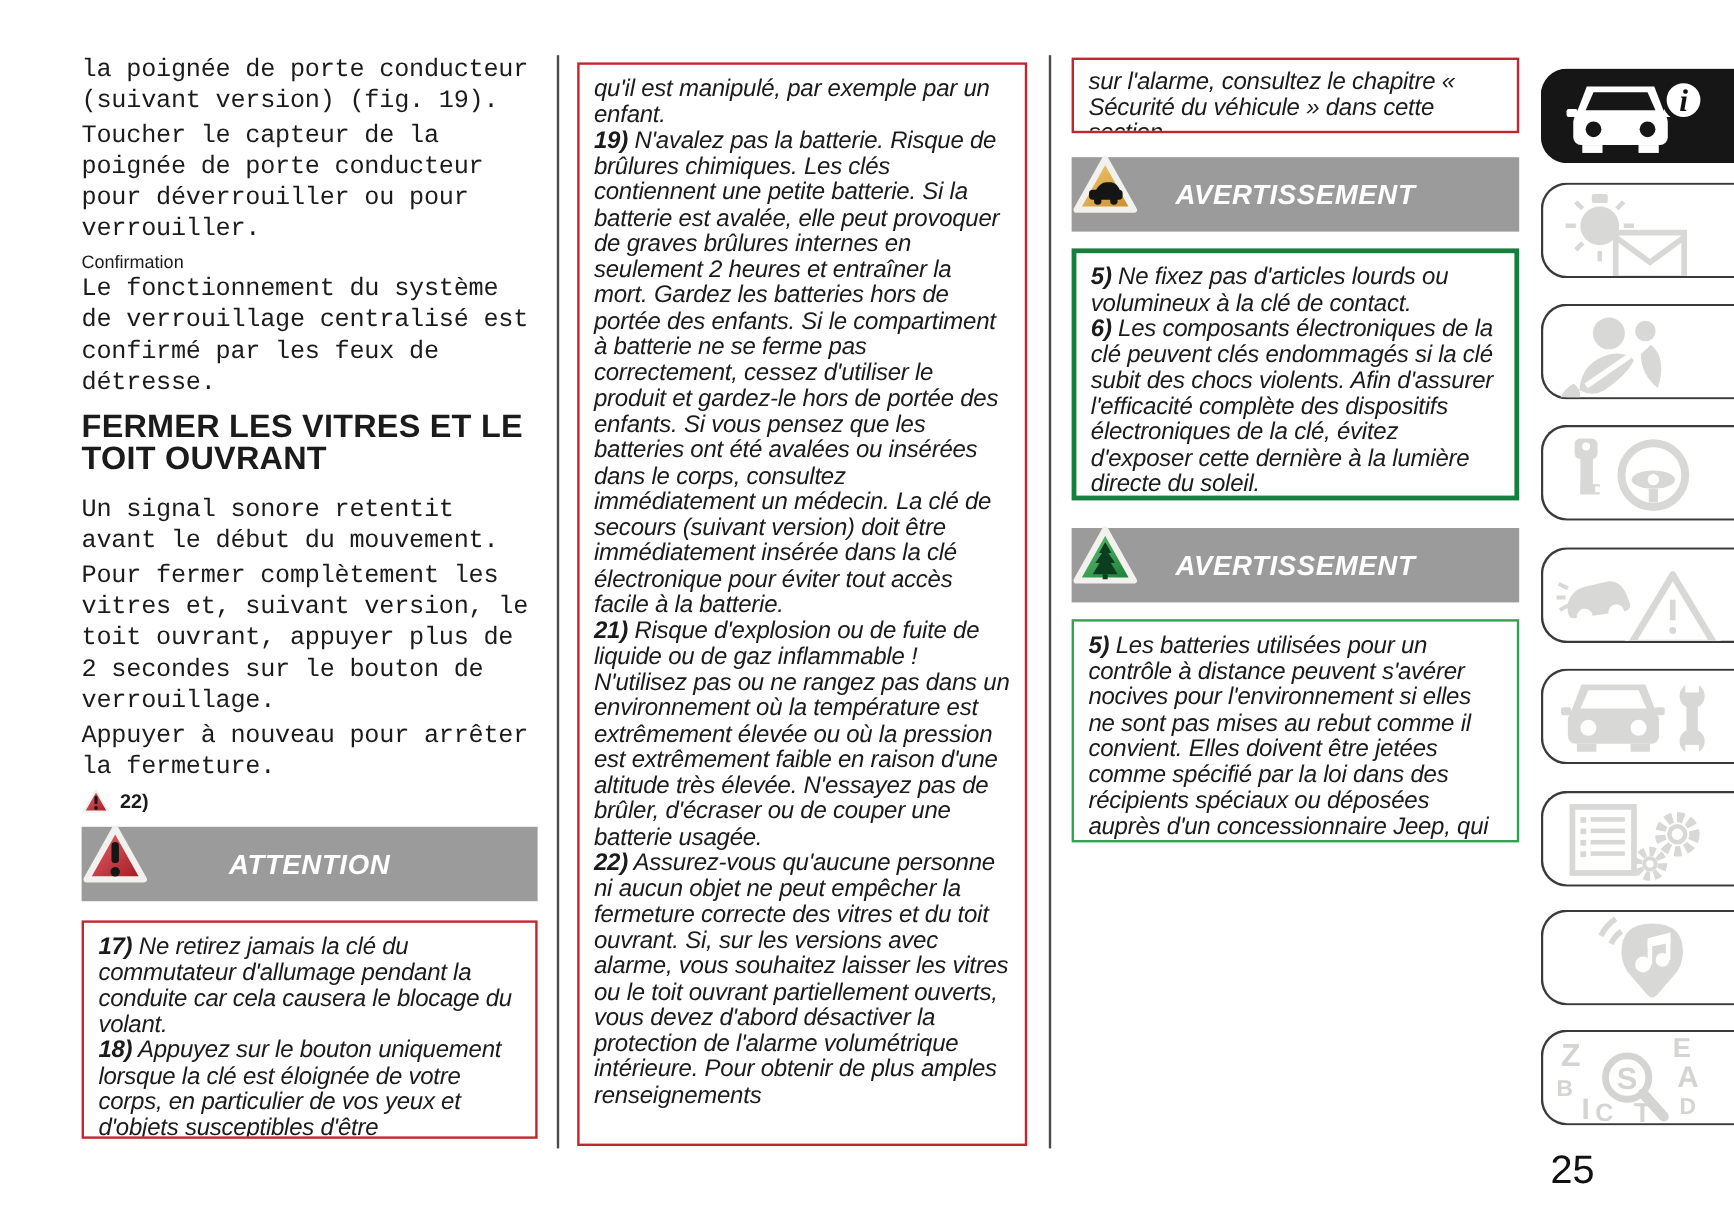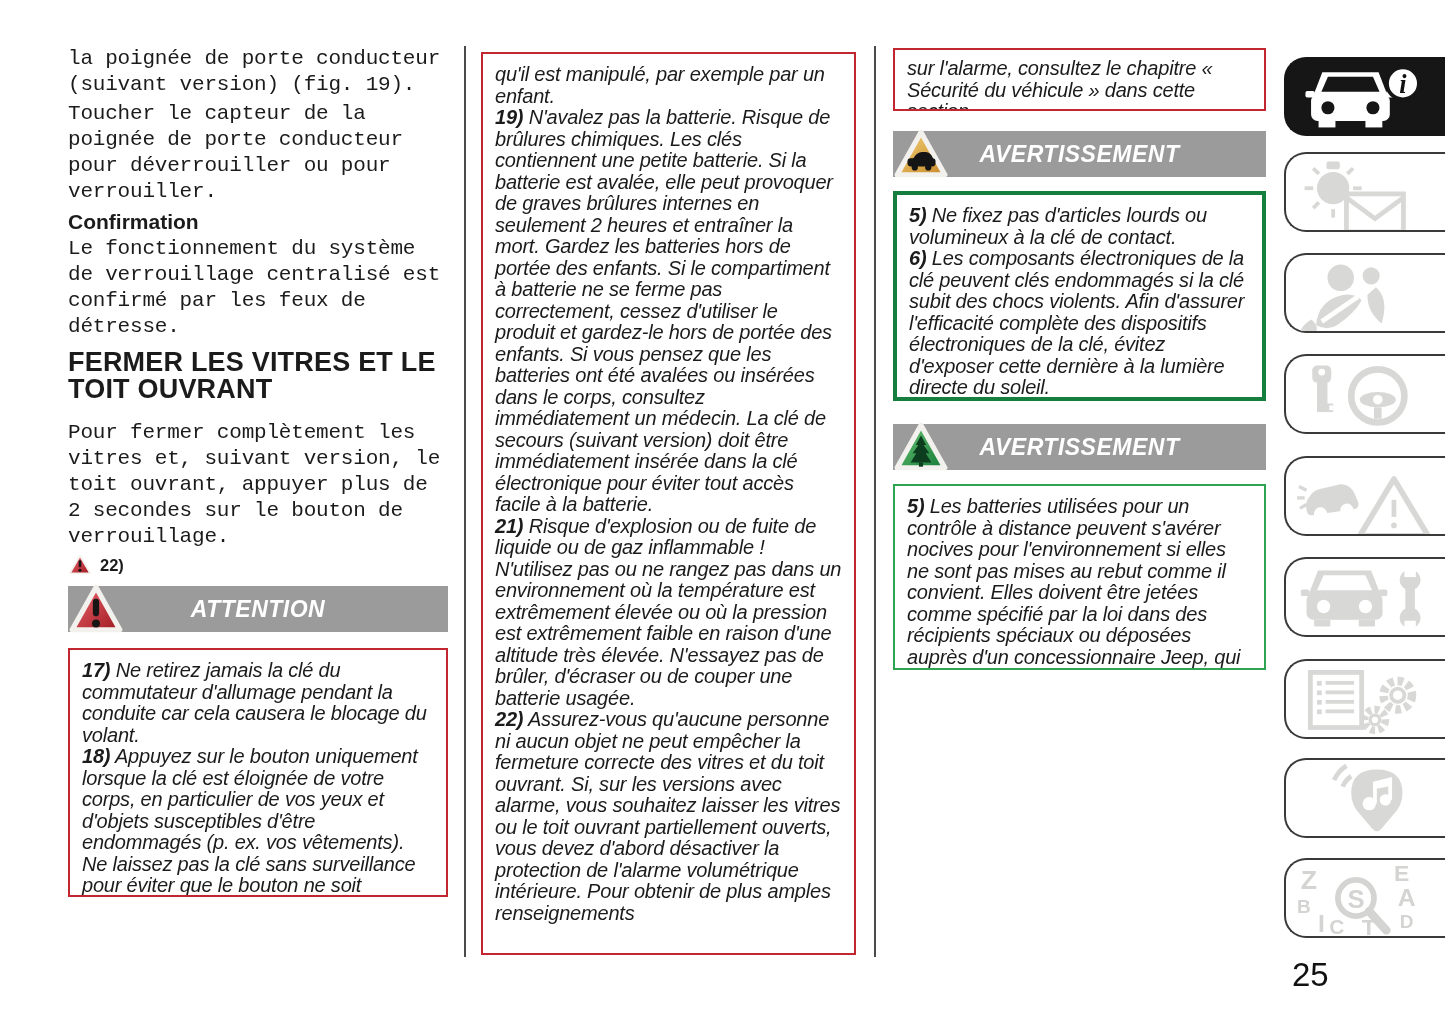--- a/index.html
+++ b/index.html
@@ -7,38 +7,38 @@
   .page{position:relative;width:1445px;height:1018px;background:#fff;overflow:hidden;}
 
   
   .col{position:absolute;}
   .col1{left:68px;top:46px;width:380px;}
   .col2{left:481px;top:52px;width:375px;}
   .col3{left:893px;top:48px;width:373px;}
   .vdiv{position:absolute;top:46px;height:911px;width:2px;background:#4b4b4b;}
 
   .body{font-size:21px;line-height:26px;margin:0 0 3px;letter-spacing:-0.2px;font-family:Liberation Mono, monospace;}
-  .subhead{font-size:21px;font-weight:bold;margin:5px 0 2px;}
+  .subhead{font-size:15px;font-weight:normal;margin:5px 0 2px;}
   .section-title{font-size:27px;line-height:27px;font-weight:bold;letter-spacing:0.2px;margin:9px 0 17px;}
 
   .note-ref{display:flex;align-items:center;gap:8px;margin:3px 0 0;height:24px;}
   .note-ref b{font-size:16.5px;}
 
-  .warn-bar{position:relative;height:46px;background:#9b9b9b;display:flex;align-items:center;justify-content:center;}
+  .warn-bar{position:relative;height:62px;background:#9b9b9b;display:flex;align-items:center;justify-content:center;}
   .warn-bar .tri{position:absolute;left:0px;top:-5px;width:56px;height:56px;}
   .warn-title{color:#fff;font-weight:bold;font-style:italic;font-size:23px;letter-spacing:0.5px;}
   .bar-attention{margin-top:9px;}
 
   .warn-box{box-sizing:border-box;padding:10px 12px;overflow:hidden;font-style:italic;font-size:20px;line-height:21.5px;letter-spacing:-0.2px;}
   .warn-box p{margin:0;}
   .warn-box b{font-style:italic;}
   .red-box{border:2px solid #c22730;}
   .yellow-box{border:4px solid #15803d;}
   .green-box{border:2px solid #2ea352;}
-  .box-attention{margin-top:16px;height:249px;}
+  .box-attention{margin-top:16px;height:182px;}
   .box-middle{height:903px;}
   .box-cont{height:63px;padding-top:8px;}
   .box-vehicle{margin-top:14px;height:210px;}
   .box-environment{margin-top:14px;height:186px;}
   .bar-warn1{margin-top:20px;}
   .bar-warn2{margin-top:23px;}
 
   
   .sidebar{position:absolute;left:1284px;top:0;width:161px;height:1018px;}
   .tab{position:absolute;left:0;width:161px;height:80px;border:2px solid #3a3a3a;border-right:none;border-radius:22px 0 0 22px;box-sizing:border-box;background:#fff;}
@@ -50,21 +50,23 @@
 <body>
 
 <div class="page">
 
   <section class="col col1">
     <p class="body">la poignée de porte conducteur (suivant version) (fig. 19).</p>
     <p class="body">Toucher le capteur de la poignée de porte conducteur pour déverrouiller ou pour verrouiller.</p>
     <h3 class="subhead">Confirmation</h3>
     <p class="body">Le fonctionnement du système de verrouillage centralisé est confirmé par les feux de détresse.</p>
     <h2 class="section-title">FERMER LES VITRES ET LE TOIT OUVRANT</h2>
+    <p class="body">Un signal sonore retentit avant le début du mouvement.</p>
     <p class="body">Pour fermer complètement les vitres et, suivant version, le toit ouvrant, appuyer plus de 2 secondes sur le bouton de verrouillage.</p>
+    <p class="body">Appuyer à nouveau pour arrêter la fermeture.</p>
 
     <div class="note-ref">
       <svg width="24" height="22" viewBox="0 0 54 50">
         <defs>
             <linearGradient id="gradRs" x1="0" y1="0" x2="1" y2="1">
           <stop offset="0" stop-color="#ef6a72"></stop>
               <stop offset="1" stop-color="#9f1720"></stop>
             </linearGradient>
           </defs>
         <path d="M27 4 L50 44 L4 44 Z" fill="url(#gradRs)" stroke="#f2f1ee" stroke-width="4" stroke-linejoin="round"></path>

